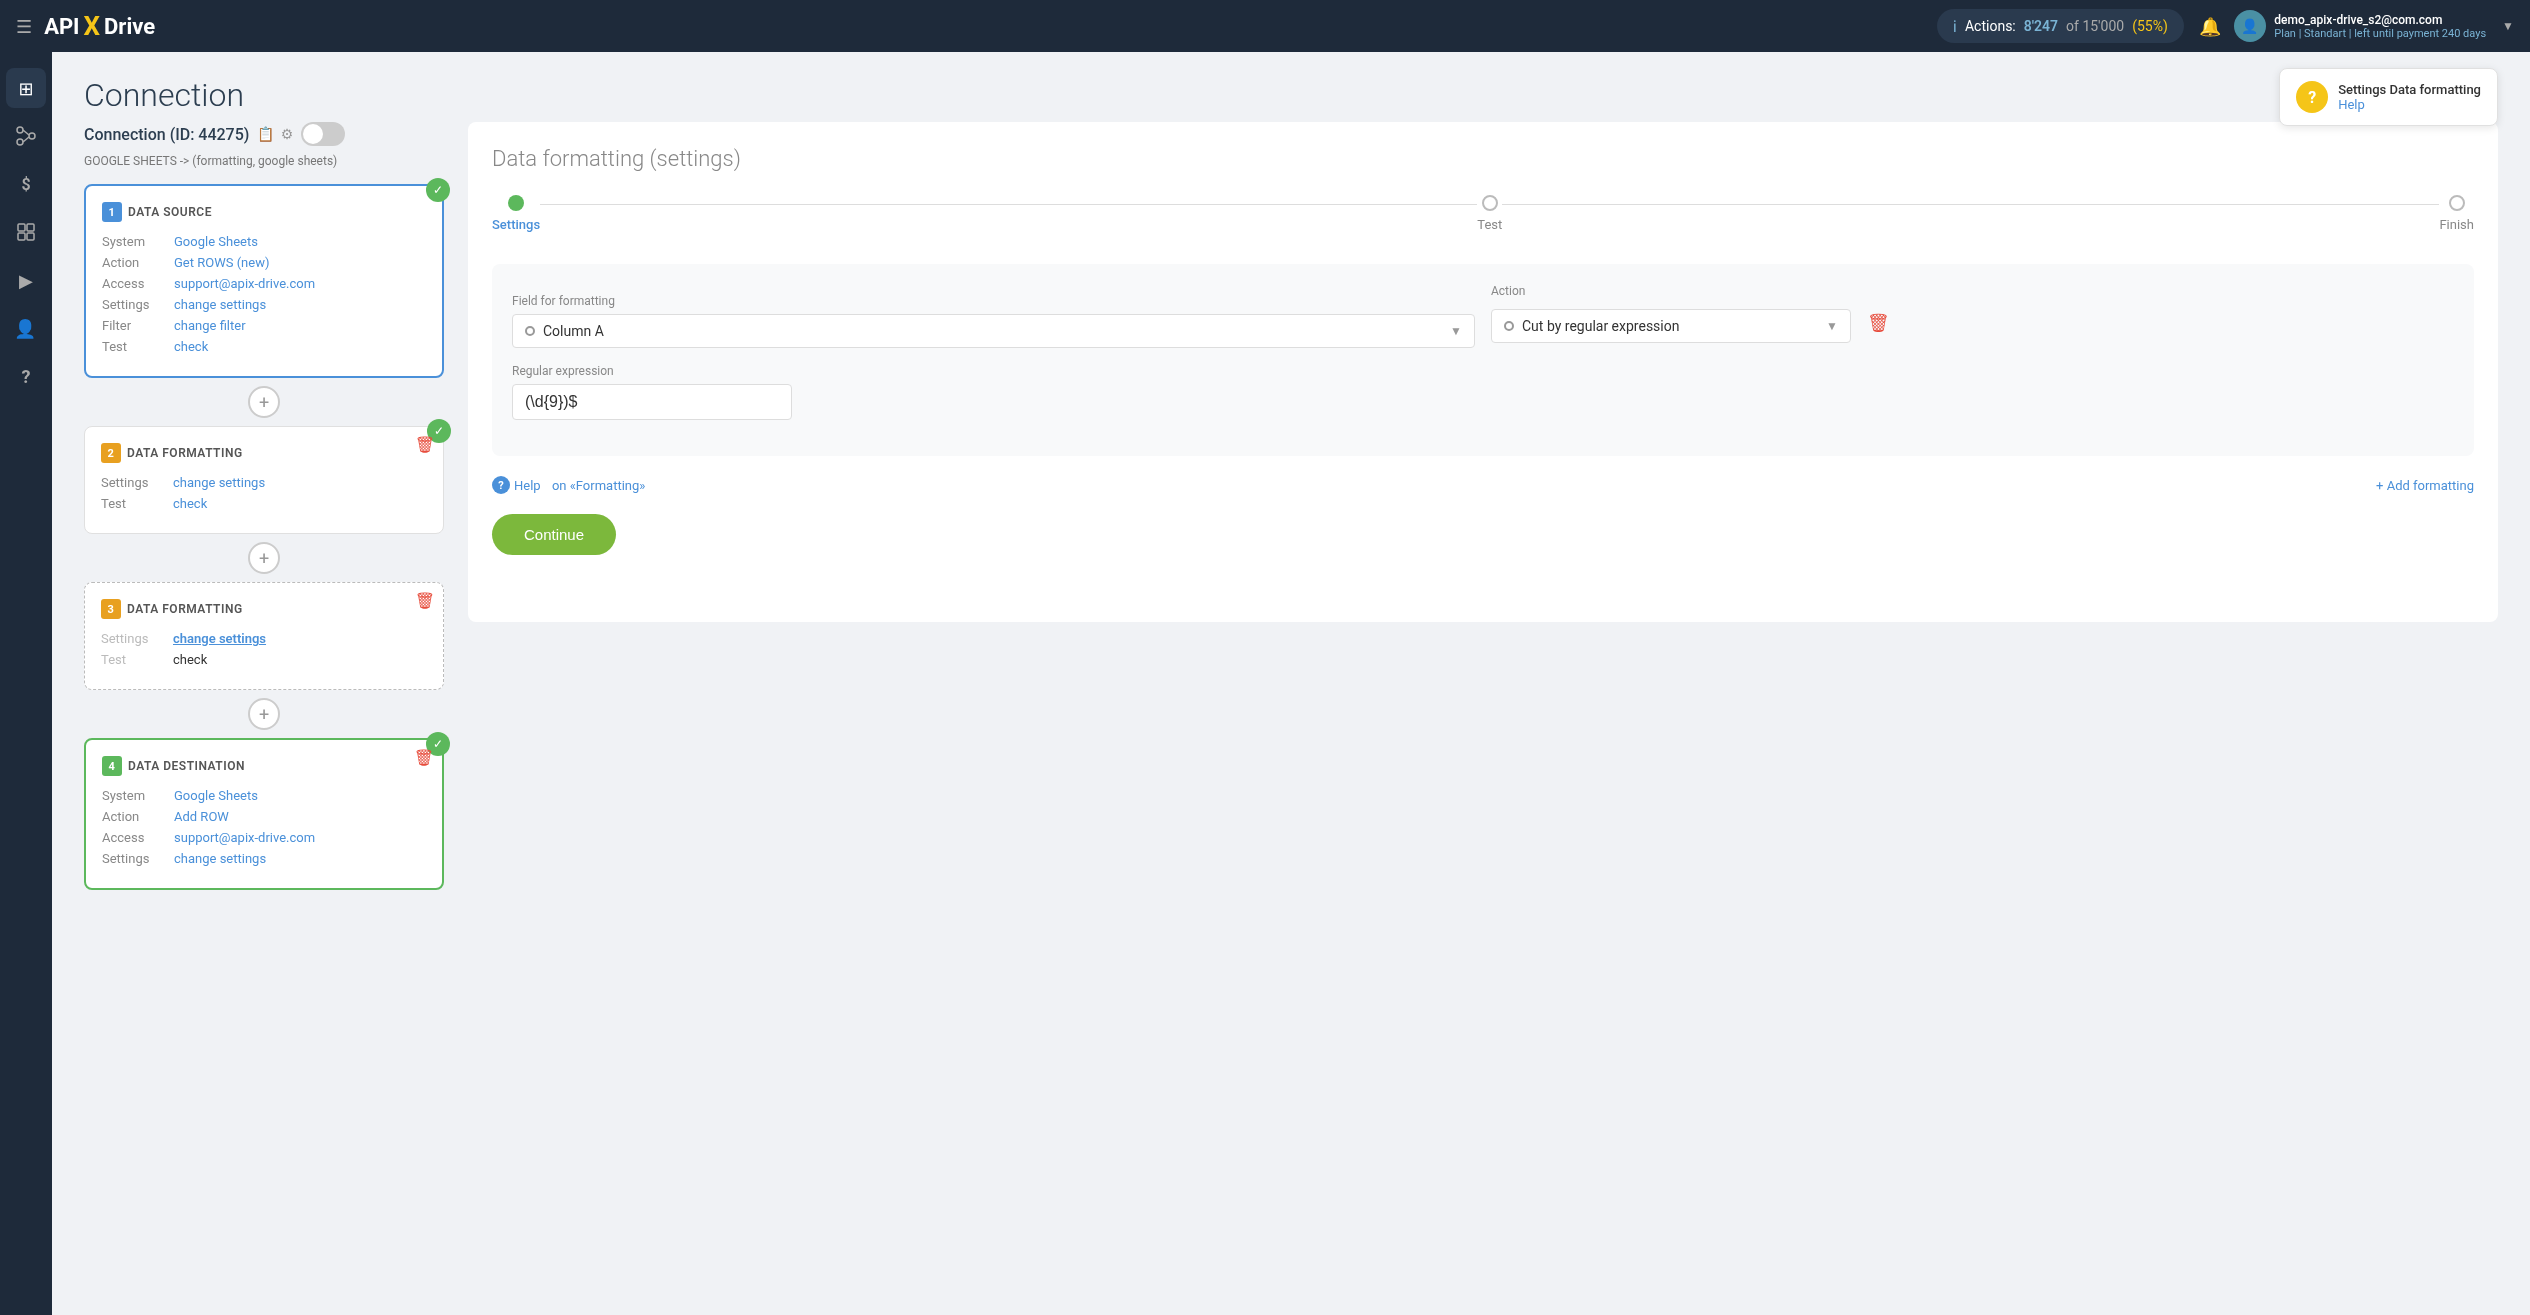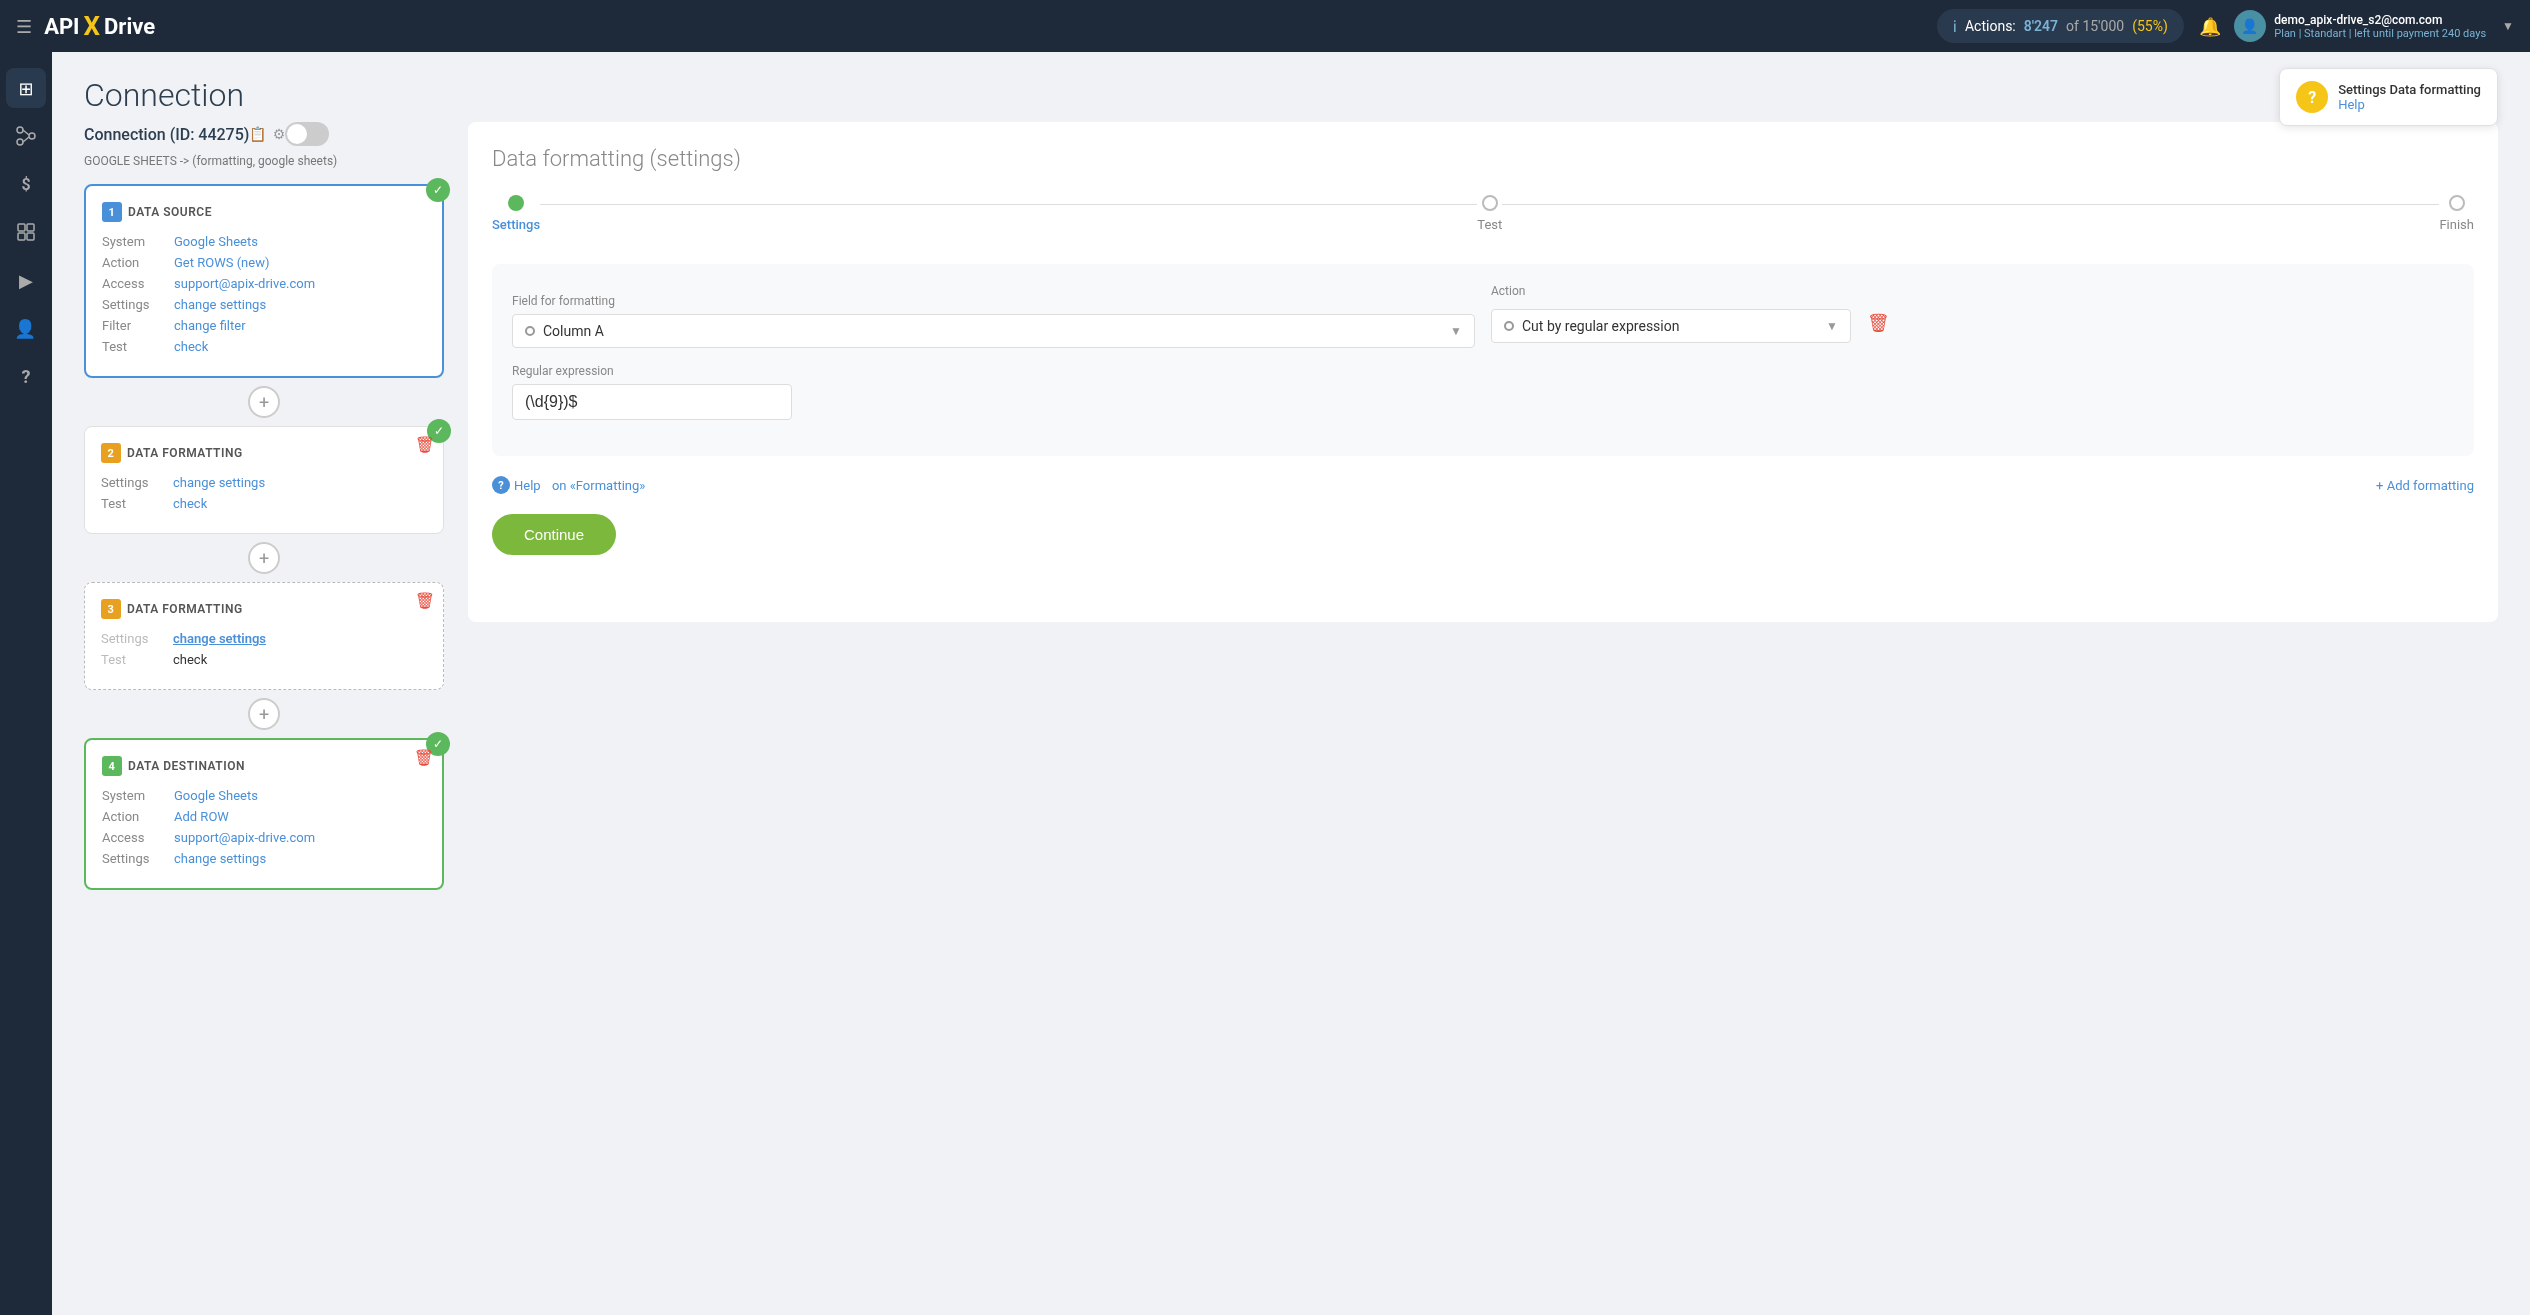--- a/index.html
+++ b/index.html
@@ -85,20 +85,21 @@
     .breadcrumb-separator { margin: 0 6px; color: #bbb; }
 
     
     .two-col { display: flex; gap: 24px; align-items: flex-start; }
 
     
     .left-panel { width: 360px; flex-shrink: 0; }
     .connection-header {
       display: flex;
       align-items: center;
+      gap: 8px;
       margin-bottom: 8px;
       font-size: 16px;
       font-weight: 500;
       color: #2c3e50;
     }
     .connection-subtitle { font-size: 12px; color: #777; margin-bottom: 16px; }
     .panel-icons { display: flex; gap: 6px; align-items: center; }
     .panel-icon { color: #999; cursor: pointer; font-size: 14px; }
     .toggle-switch {
       width: 44px;

